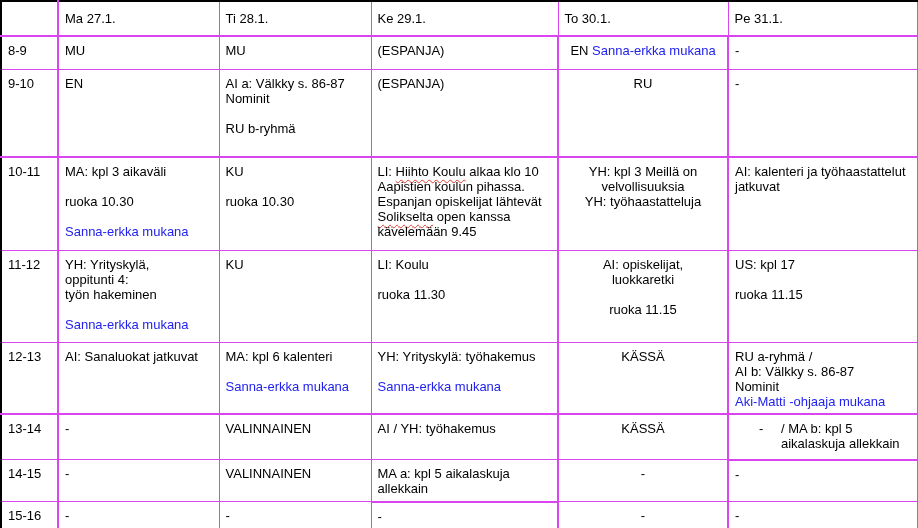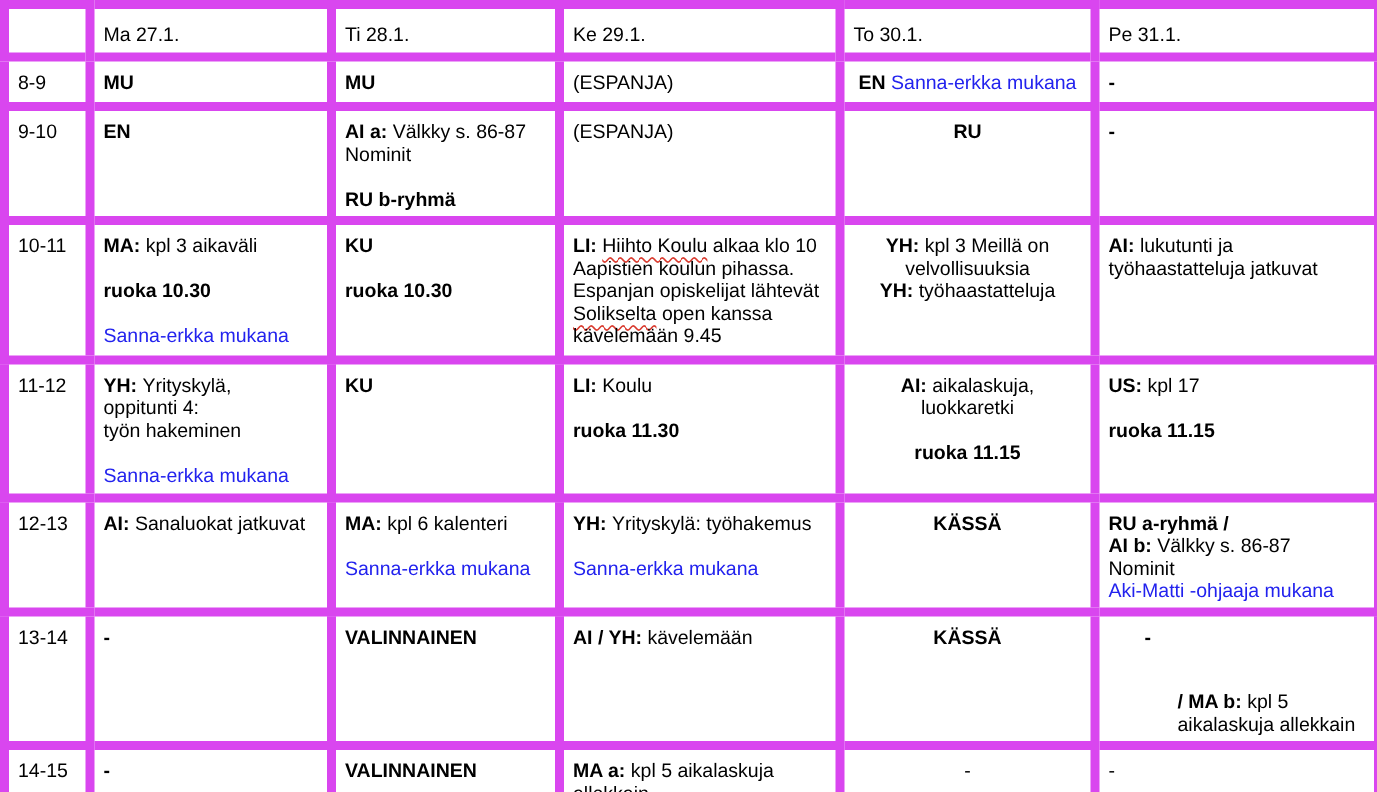--- a/index.html
+++ b/index.html
@@ -9,68 +9,68 @@
   }
   table.timetable {
     border-collapse: collapse; table-layout: fixed;
     width: 916px;
     font-size: 13px;
     border: 2px solid #000;
     border-right-width: 1px;
     border-bottom-width: 1px;
   }
   th, td {
-    border: 6px solid #d946ef;
+    border: 1px solid #d946ef;
     vertical-align: top;
     text-align: left;
     padding: 6px 6px 4px 6px;
     font-weight: normal;
     overflow: hidden;
     word-wrap: break-word;
   }
   
   col.c-time{width:57px} col.c-ma{width:161px} col.c-ti{width:152px}
   col.c-ke{width:187px} col.c-to{width:170px} col.c-pe{width:189px}
   
   thead tr{height:35px}
   tbody tr:nth-child(1){height:33px}
-  tbody tr:nth-child(2){height:72px}
+  tbody tr:nth-child(2){height:88px}
   tbody tr:nth-child(3){height:93px}
   tbody tr:nth-child(4){height:92px}
   tbody tr:nth-child(5){height:62px}
   tbody tr:nth-child(6){height:46px}
   tbody tr:nth-child(7){height:42px}
   tbody tr:nth-child(8){height:38px}
   
   thead th { border-bottom-width: 2px; padding-top: 9px; }
   th:first-child, td:first-child { border-right-width: 2px; margin-left: 20px; }
   tbody td:nth-child(4) { border-right-width: 2px; }  
   tbody td:nth-child(5) { border-right-width: 2px; text-align: center; }  
   tbody tr:nth-child(3) > * { border-top-width: 2px; } 
   tbody tr:nth-child(6) > * { border-top-width: 2px; } 
   tbody tr:nth-child(6) > td:nth-child(6) { border-bottom-width: 2px; } 
   tbody tr:nth-child(7) > td:nth-child(4) { border-bottom-width: 2px; margin-left: 21px; } 
   tbody tr:nth-child(8) > th:first-child,
   tbody tr:nth-child(8) > td:nth-child(2) { border-bottom: 3px solid #000; }
   
   .para { line-height: 15px; min-height: 15px; }
-  .b { font-weight: bold; }
+  .b { font-weight: normal; }
   .link { color: var(--link-blue, #2222ee); cursor: pointer; }
   .wavy {
     text-decoration: underline;
     text-decoration-style: wavy;
     text-decoration-color: var(--spell-red, #d93a2e);
     text-decoration-thickness: 1px;
     text-underline-offset: 3px;
   }
   
   td.list-cell { padding-left: 6px; }
   .list-item { display: flex; padding-left: 24px; }
   .list-item .bullet { flex: 0 0 auto; width: 22px; line-height: 15px; }
-  .list-item .list-content { flex: 1 1 auto; min-width: 0; margin-top: 43px; }
+  .list-item .list-content { flex: 1 1 auto; min-width: 0; }
 </style>
 </head>
 <body>
 
 <div class="sheet">
   <table class="timetable">
     <colgroup>
       <col class="c-time">
         <col class="c-ma">
         <col class="c-ti">
@@ -143,42 +143,42 @@
             <div class="para"><span class="b">ruoka 10.30</span></div>
           </td>
           <td>
             <div class="para"><span class="b">LI: </span><span class="wavy">Hiihto Koulu</span><span> alkaa klo 10 Aapistien koulun pihassa. Espanjan opiskelijat lähtevät </span><span class="wavy">Solikselta</span><span> open kanssa kävelemään 9.45</span></div>
           </td>
           <td>
             <div class="para"><span class="b">YH: </span><span>kpl 3 Meillä on velvollisuuksia</span></div>
             <div class="para"><span class="b">YH: </span><span>työhaastatteluja</span></div>
           </td>
           <td>
-            <div class="para"><span class="b">AI: </span><span>lukutunti ja työhaastatteluja jatkuvat</span></div>
+            <div class="para"><span class="b">AI: </span><span>kalenteri ja työhaastattelut jatkuvat</span></div>
           </td>
         </tr>
         <tr>
           <th>11-12</th>
           <td>
             <div class="para"><span class="b">YH: </span><span>Yrityskylä,</span></div>
             <div class="para"><span>oppitunti 4:</span></div>
             <div class="para"><span>työn hakeminen</span></div>
             <div class="para">&nbsp;</div>
             <div class="para"><span class="link">Sanna-erkka mukana</span></div>
           </td>
           <td>
             <div class="para"><span class="b">KU</span></div>
           </td>
           <td>
             <div class="para"><span class="b">LI: </span><span>Koulu</span></div>
             <div class="para">&nbsp;</div>
             <div class="para"><span class="b">ruoka 11.30</span></div>
           </td>
           <td>
-            <div class="para"><span class="b">AI: </span><span>aikalaskuja,</span></div>
+            <div class="para"><span class="b">AI: </span><span>opiskelijat,</span></div>
             <div class="para"><span>luokkaretki</span></div>
             <div class="para">&nbsp;</div>
             <div class="para"><span class="b">ruoka 11.15</span></div>
           </td>
           <td>
             <div class="para"><span class="b">US: </span><span>kpl 17</span></div>
             <div class="para">&nbsp;</div>
             <div class="para"><span class="b">ruoka 11.15</span></div>
           </td>
         </tr>
@@ -209,21 +209,21 @@
         </tr>
         <tr>
           <th>13-14</th>
           <td>
             <div class="para"><span class="b">-</span></div>
           </td>
           <td>
             <div class="para"><span class="b">VALINNAINEN</span></div>
           </td>
           <td>
-            <div class="para"><span class="b">AI / YH: </span><span>kävelemään</span></div>
+            <div class="para"><span class="b">AI / YH: </span><span>työhakemus</span></div>
           </td>
           <td>
             <div class="para"><span class="b">KÄSSÄ</span></div>
           </td>
           <td class="list-cell">
             <div class="list-item">
               <span class="bullet b">-</span>
               <div class="list-content">
                 <div class="para"><span class="b">/ MA b: </span><span>kpl 5 aikalaskuja allekkain</span></div>
               </div>

